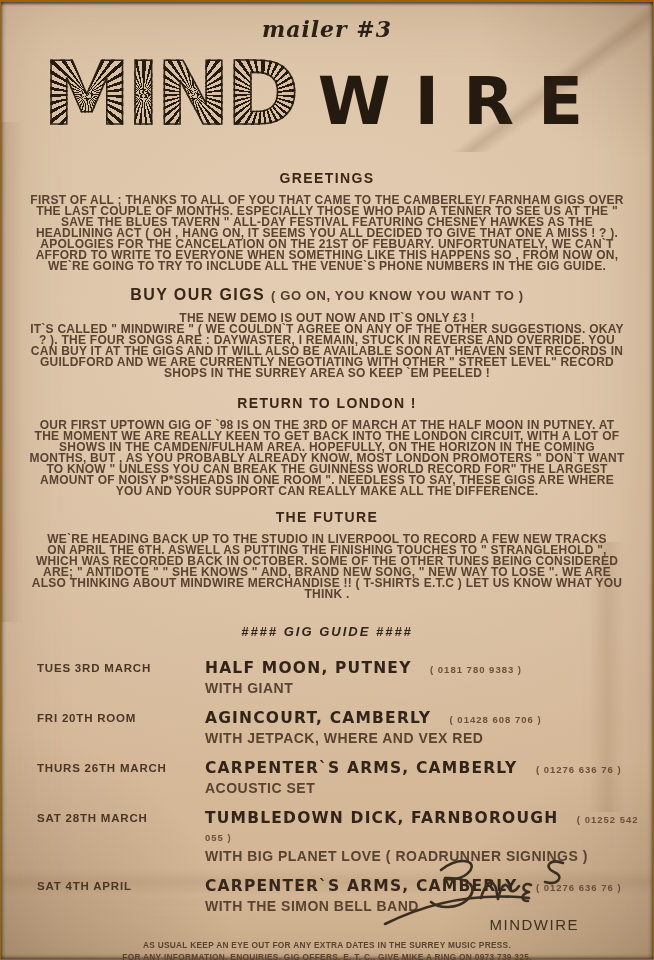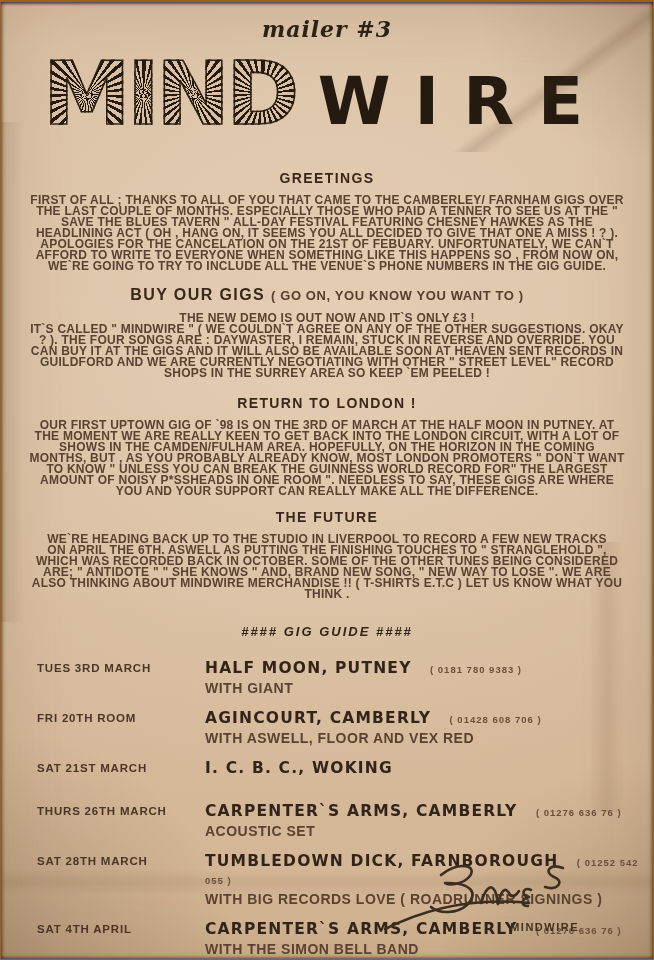--- a/index.html
+++ b/index.html
@@ -63,21 +63,21 @@
     font-family:"DejaVu Sans", sans-serif;}
   .gig-phone{font-size:9.5px;color:#6a503a;letter-spacing:1px;margin-left:14px;font-weight:700;}
   .gig-note{font-size:14px;color:#5a4231;letter-spacing:0.5px;margin-top:3px;font-weight:700;}
 
   .footer{margin-top:26px;text-align:center;}
   .footer p{margin:0 auto;width:600px;font-size:8.3px;line-height:11.5px;
     letter-spacing:0.3px;color:#5a4231;font-weight:700;}
 
   .sig-block{position:absolute;right:46px;bottom:26px;width:230px;text-align:center;}
   .sig-block svg{display:block;margin:0 auto;}
-  .sig-name{font-size:11px;font-weight:700;letter-spacing:1.5px;color:#41311f;
+  .sig-name{font-size:15px;font-weight:400;letter-spacing:1.5px;color:#41311f;
     text-align:right;padding-right:28px;margin-top:-14px;}
 </style>
 </head>
 <body>
 
 <div class="photo">
   <div class="paper">
 
     <div class="crease c1"></div>
     <div class="crease c2"></div>
@@ -125,45 +125,37 @@
           <span class="gig-venue">HALF MOON, PUTNEY</span>
           <span class="gig-phone">( 0181  780 9383 )</span>
           <div class="gig-note">WITH GIANT</div>
         </div>
       </div>
       <div class="gig">
         <div class="gig-date">FRI 20TH ROOM</div>
         <div class="gig-main">
           <span class="gig-venue">AGINCOURT, CAMBERLY</span>
           <span class="gig-phone">( 01428 608 706 )</span>
-          <div class="gig-note">WITH ASWELL, FLOOR AND VEX RED</div>
-        </div>
-      </div>
-      <div class="gig">
-        <div class="gig-date">SAT 21ST MARCH</div>
-        <div class="gig-main">
-          <span class="gig-venue">I. C. B. C., WOKING</span>
-          <span class="gig-phone"></span>
-          <div class="gig-note"></div>
+          <div class="gig-note">WITH JETPACK, WHERE AND VEX RED</div>
         </div>
       </div>
       <div class="gig">
         <div class="gig-date">THURS 26TH MARCH</div>
         <div class="gig-main">
           <span class="gig-venue">CARPENTER`S ARMS, CAMBERLY</span>
           <span class="gig-phone">( 01276 636 76 )</span>
           <div class="gig-note">ACOUSTIC SET</div>
         </div>
       </div>
       <div class="gig">
         <div class="gig-date">SAT 28TH MARCH</div>
         <div class="gig-main">
           <span class="gig-venue">TUMBLEDOWN DICK, FARNBOROUGH</span>
           <span class="gig-phone">( 01252 542 055 )</span>
-          <div class="gig-note">WITH BIG RECORDS LOVE ( ROADRUNNER SIGNINGS )</div>
+          <div class="gig-note">WITH BIG PLANET LOVE ( ROADRUNNER SIGNINGS )</div>
         </div>
       </div>
       <div class="gig">
         <div class="gig-date">SAT 4TH APRIL</div>
         <div class="gig-main">
           <span class="gig-venue">CARPENTER`S ARMS, CAMBERLY</span>
           <span class="gig-phone">( 01276 636 76 )</span>
           <div class="gig-note">WITH THE SIMON BELL BAND</div>
         </div>
       </div>

